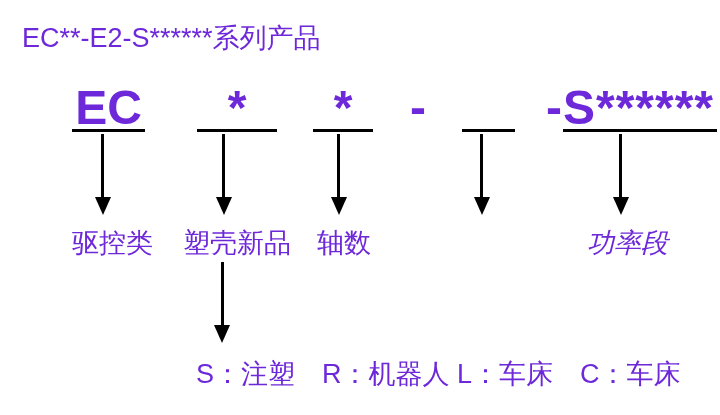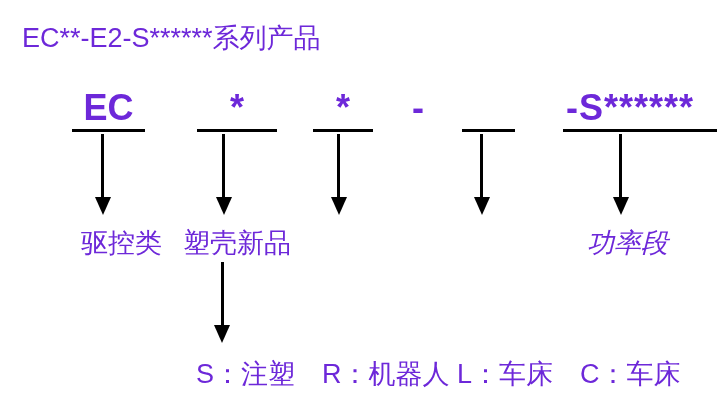--- a/index.html
+++ b/index.html
@@ -7,21 +7,21 @@
     position:relative; width:720px; height:415px; background:#ffffff;
     color:#6d28d9; font-family:"Liberation Sans","DejaVu Sans",sans-serif;
     overflow:hidden;
   }
   .title {
     position:absolute; left:22px; top:22px;
     font-size:27px; line-height:32px; font-weight:400; white-space:nowrap;
   }
   .code {
     position:absolute; top:88px; height:42px;
-    font-size:36px; line-height:40px; font-weight:700;
+    font-size:48px; line-height:40px; font-weight:700;
     text-align:center; white-space:nowrap;
   }
   .code-ec    { left:72px;  width:73px; }
   .code-star1 { left:197px; width:80px; }
   .code-star2 { left:313px; width:60px; }
   .code-dash  { left:395px; width:46px; }
   .code-e2    { left:462px; width:53px; }
   .code-power { left:541px; width:178px; letter-spacing:1px; }
 
   .underline { position:absolute; top:129px; height:3px; background:#000000; }
@@ -44,21 +44,21 @@
   .s3 { left:337px; } .h3 { left:331px; }
   .s4 { left:480px; } .h4 { left:474px; }
   .s5 { left:619px; } .h5 { left:613px; }
   .stem.long { left:221px; top:262px; height:64px; }
   .head.long { left:214px; top:325px; }
 
   .field-label {
     position:absolute; top:228px;
     font-size:27px; line-height:30px; white-space:nowrap;
   }
-  .fl1 { left:81px;font-family:Liberation Serif, serif;  }
+  .fl1 { left:72px;font-family:Liberation Serif, serif;  }
   .fl2 { left:183px; }
   .fl3 { left:317px; }
   .fl4 { left:432px; }
   .fl5 { left:587px;font-style:italic; }
 
   .legend {
     position:absolute; left:196px; top:357px;
     font-size:27px; line-height:34px; white-space:nowrap;
   }
 </style>
@@ -87,20 +87,21 @@
   <div class="head r1 h2"></div>
   <div class="stem r1 s3"></div>
   <div class="head r1 h3"></div>
   <div class="stem r1 s4"></div>
   <div class="head r1 h4"></div>
   <div class="stem r1 s5"></div>
   <div class="head r1 h5"></div>
 
   <div class="field-label fl1">驱控类</div>
   <div class="field-label fl2">塑壳新品</div>
+  <div class="field-label fl3">轴数</div>
   <div class="field-label fl5">功率段</div>
 
   <div class="stem long"></div>
   <div class="head long"></div>
 
   <div class="legend">S：注塑　R：机器人 L：车床　C：车床</div>
 
 </div>
 
 </body></html>

